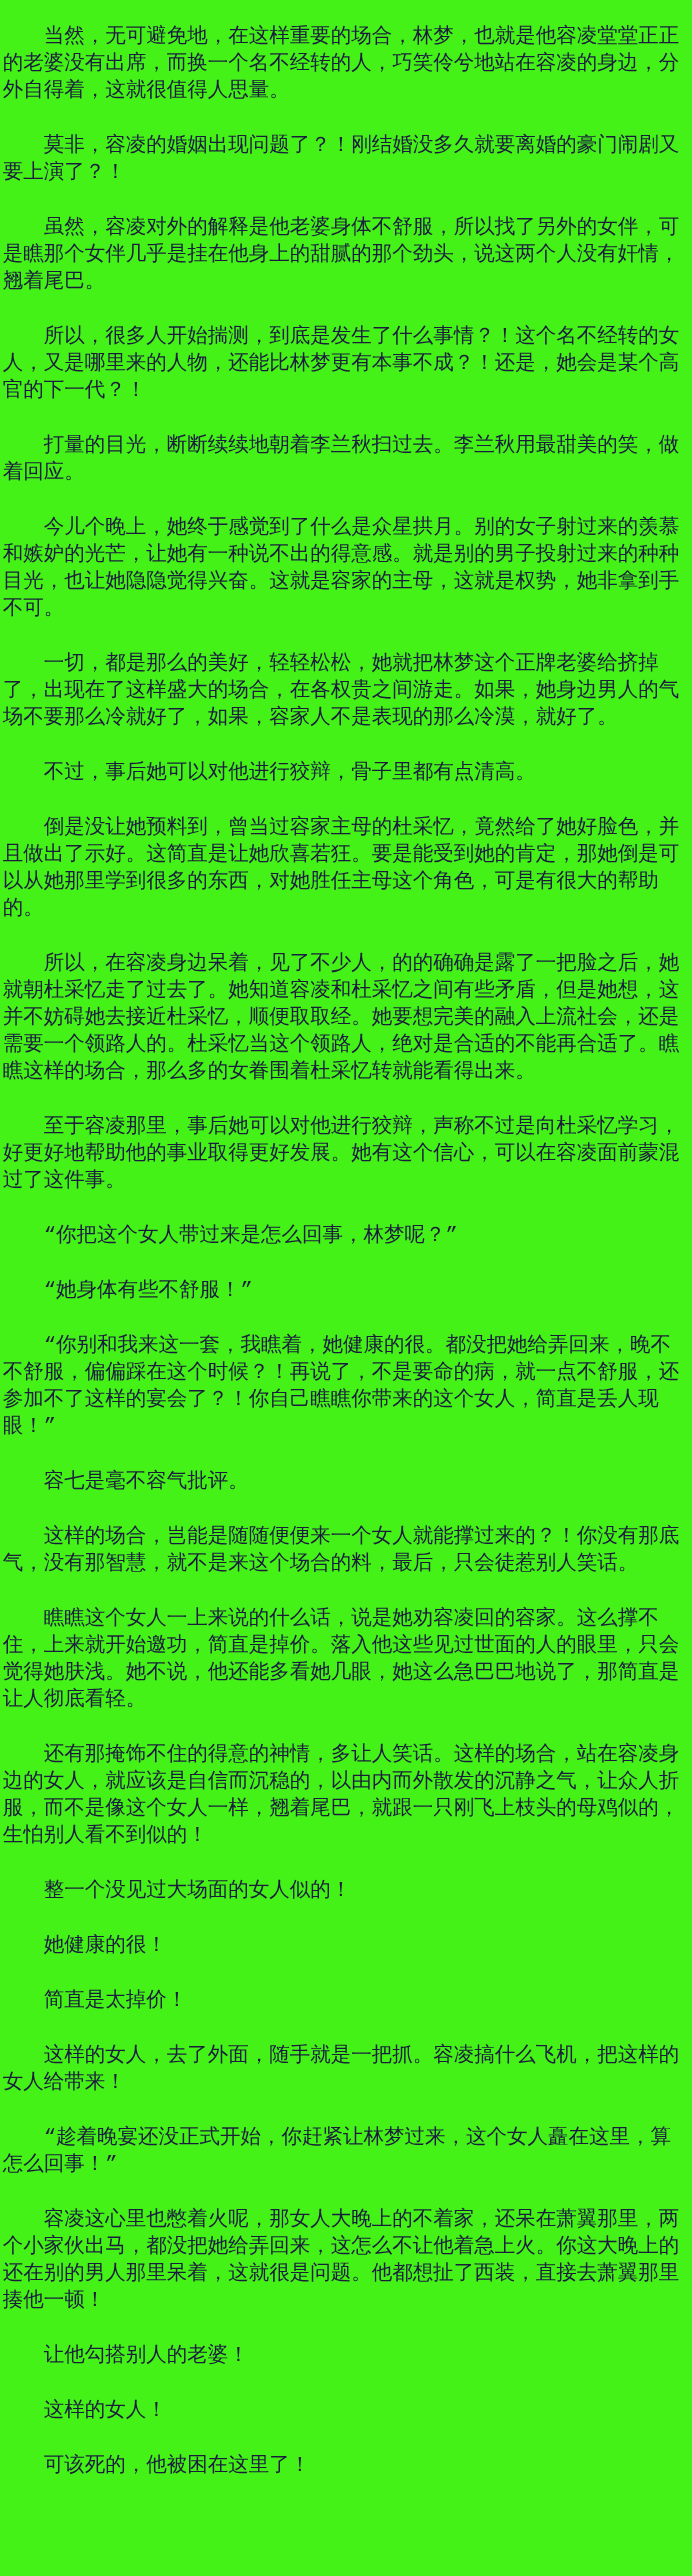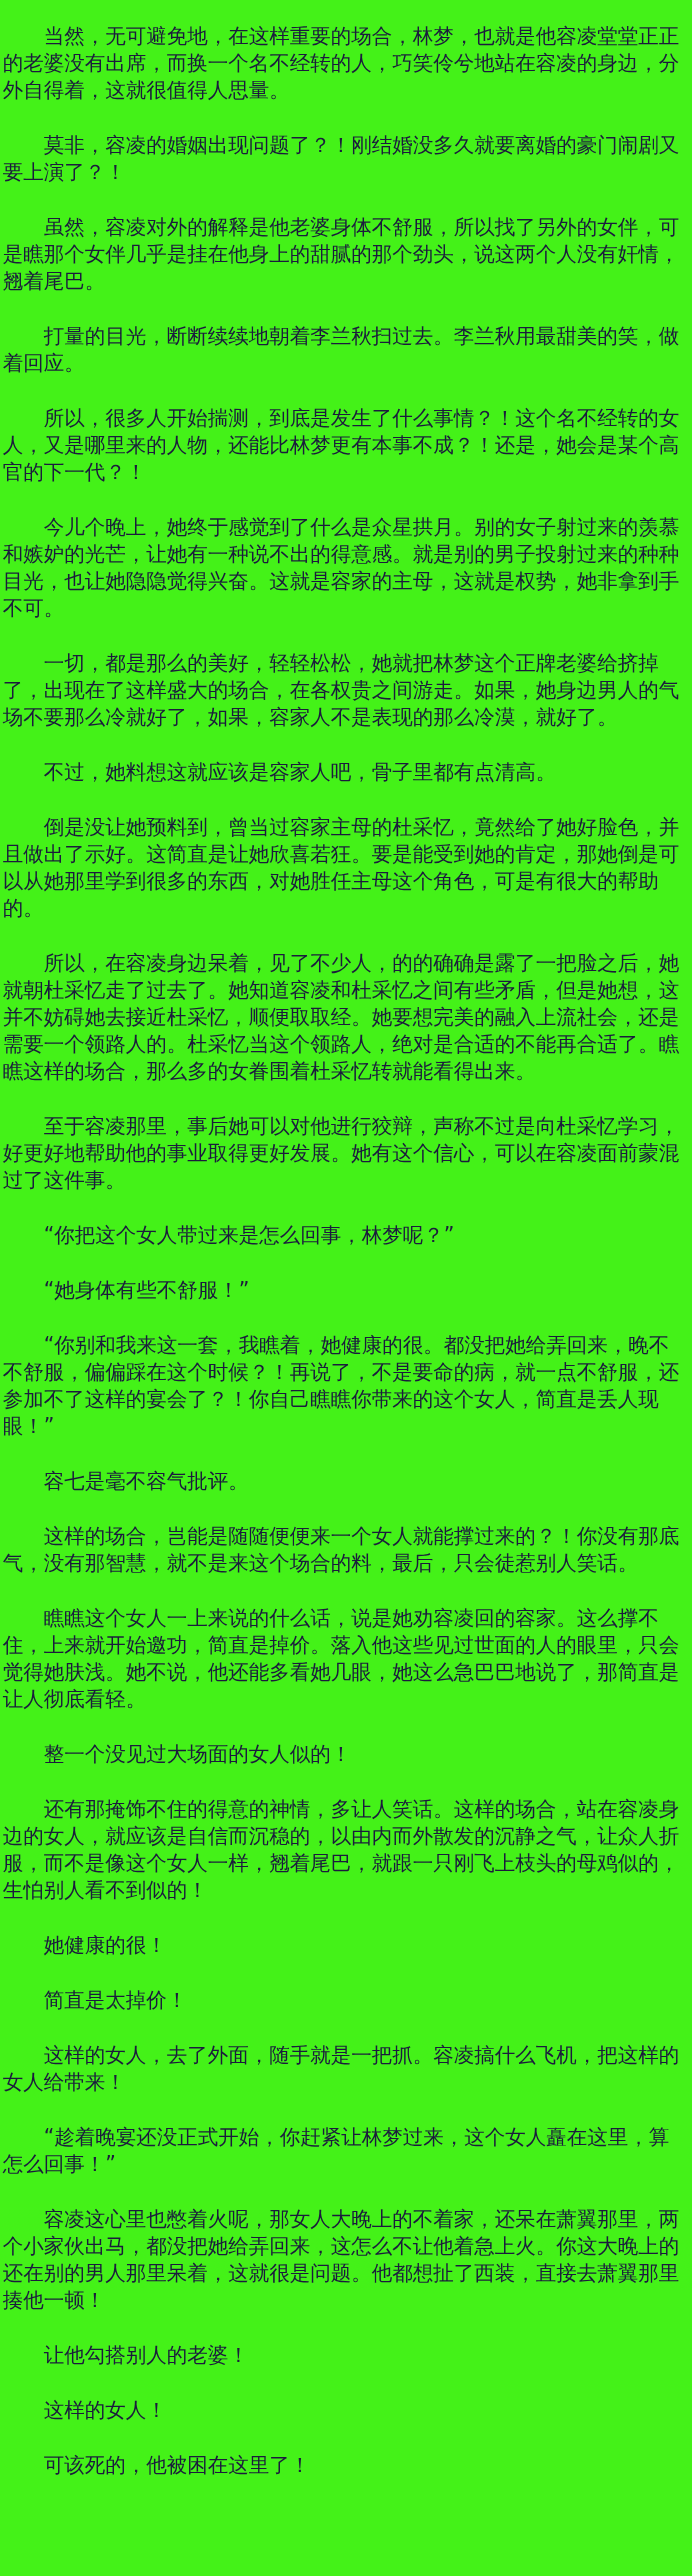--- a/index.html
+++ b/index.html
@@ -18,49 +18,50 @@
     padding: 23px 2.7px 36px 2.7px;
     color: #1B1B3D;
     font-size: 20.5px;
     line-height: 27px;
   }
   .page p {
     margin: 0 0 28px 0;
     text-indent: 2em;
     word-break: break-all;
     white-space: normal;
+    font-family: Liberation Mono, monospace;
   }
   .page p:last-child {
     margin-bottom: 0;
   }
 </style>
 </head>
 <body style="background: rgb(68, 242, 24);">
 
 <div class="page" style="color: rgb(27, 27, 61);">
   <div id="paragraph-list">
       <p>当然，无可避免地，在这样重要的场合，林梦，也就是他容凌堂堂正正的老婆没有出席，而换一个名不经转的人，巧笑伶兮地站在容凌的身边，分外自得着，这就很值得人思量。</p>
       <p>莫非，容凌的婚姻出现问题了？！刚结婚没多久就要离婚的豪门闹剧又要上演了？！</p>
       <p>虽然，容凌对外的解释是他老婆身体不舒服，所以找了另外的女伴，可是瞧那个女伴几乎是挂在他身上的甜腻的那个劲头，说这两个人没有奸情，翘着尾巴。</p>
+      <p>所以，很多人开始揣测，到底是发生了什么事情？！这个名不经转的女人，又是哪里来的人物，还能比林梦更有本事不成？！还是，她会是某个高官的下一代？！</p>
       <p>打量的目光，断断续续地朝着李兰秋扫过去。李兰秋用最甜美的笑，做着回应。</p>
-      <p>所以，很多人开始揣测，到底是发生了什么事情？！这个名不经转的女人，又是哪里来的人物，还能比林梦更有本事不成？！还是，她会是某个高官的下一代？！</p>
       <p>今儿个晚上，她终于感觉到了什么是众星拱月。别的女子射过来的羡慕和嫉妒的光芒，让她有一种说不出的得意感。就是别的男子投射过来的种种目光，也让她隐隐觉得兴奋。这就是容家的主母，这就是权势，她非拿到手不可。</p>
       <p>一切，都是那么的美好，轻轻松松，她就把林梦这个正牌老婆给挤掉了，出现在了这样盛大的场合，在各权贵之间游走。如果，她身边男人的气场不要那么冷就好了，如果，容家人不是表现的那么冷漠，就好了。</p>
-      <p>不过，她料想这就应该是容家人吧，骨子里都有点清高。</p>
+      <p>不过，事后她可以对他进行狡辩，骨子里都有点清高。</p>
       <p>倒是没让她预料到，曾当过容家主母的杜采忆，竟然给了她好脸色，并且做出了示好。这简直是让她欣喜若狂。要是能受到她的肯定，那她倒是可以从她那里学到很多的东西，对她胜任主母这个角色，可是有很大的帮助的。</p>
       <p>所以，在容凌身边呆着，见了不少人，的的确确是露了一把脸之后，她就朝杜采忆走了过去了。她知道容凌和杜采忆之间有些矛盾，但是她想，这并不妨碍她去接近杜采忆，顺便取取经。她要想完美的融入上流社会，还是需要一个领路人的。杜采忆当这个领路人，绝对是合适的不能再合适了。瞧瞧这样的场合，那么多的女眷围着杜采忆转就能看得出来。</p>
       <p>至于容凌那里，事后她可以对他进行狡辩，声称不过是向杜采忆学习，好更好地帮助他的事业取得更好发展。她有这个信心，可以在容凌面前蒙混过了这件事。</p>
       <p>“你把这个女人带过来是怎么回事，林梦呢？”</p>
       <p>“她身体有些不舒服！”</p>
       <p>“你别和我来这一套，我瞧着，她健康的很。都没把她给弄回来，晚不不舒服，偏偏踩在这个时候？！再说了，不是要命的病，就一点不舒服，还参加不了这样的宴会了？！你自己瞧瞧你带来的这个女人，简直是丢人现眼！”</p>
       <p>容七是毫不容气批评。</p>
       <p>这样的场合，岂能是随随便便来一个女人就能撑过来的？！你没有那底气，没有那智慧，就不是来这个场合的料，最后，只会徒惹别人笑话。</p>
       <p>瞧瞧这个女人一上来说的什么话，说是她劝容凌回的容家。这么撑不住，上来就开始邀功，简直是掉价。落入他这些见过世面的人的眼里，只会觉得她肤浅。她不说，他还能多看她几眼，她这么急巴巴地说了，那简直是让人彻底看轻。</p>
+      <p>还有那掩饰不住的得意的神情，多让人笑话。这样的场合，站在容凌身边的女人，就应该是自信而沉稳的，以由内而外散发的沉静之气，让众人折服，而不是像这个女人一样，翘着尾巴，就跟一只刚飞上枝头的母鸡似的，生怕别人看不到似的！</p>
       <p>整一个没见过大场面的女人似的！</p>
-      <p>还有那掩饰不住的得意的神情，多让人笑话。这样的场合，站在容凌身边的女人，就应该是自信而沉稳的，以由内而外散发的沉静之气，让众人折服，而不是像这个女人一样，翘着尾巴，就跟一只刚飞上枝头的母鸡似的，生怕别人看不到似的！</p>
       <p>她健康的很！</p>
       <p>简直是太掉价！</p>
       <p>这样的女人，去了外面，随手就是一把抓。容凌搞什么飞机，把这样的女人给带来！</p>
       <p>“趁着晚宴还没正式开始，你赶紧让林梦过来，这个女人矗在这里，算怎么回事！”</p>
       <p>容凌这心里也憋着火呢，那女人大晚上的不着家，还呆在萧翼那里，两个小家伙出马，都没把她给弄回来，这怎么不让他着急上火。你这大晚上的还在别的男人那里呆着，这就很是问题。他都想扯了西装，直接去萧翼那里揍他一顿！</p>
       <p>让他勾搭别人的老婆！</p>
       <p>这样的女人！</p>
       <p>可该死的，他被困在这里了！</p>
     </div>
 </div>

